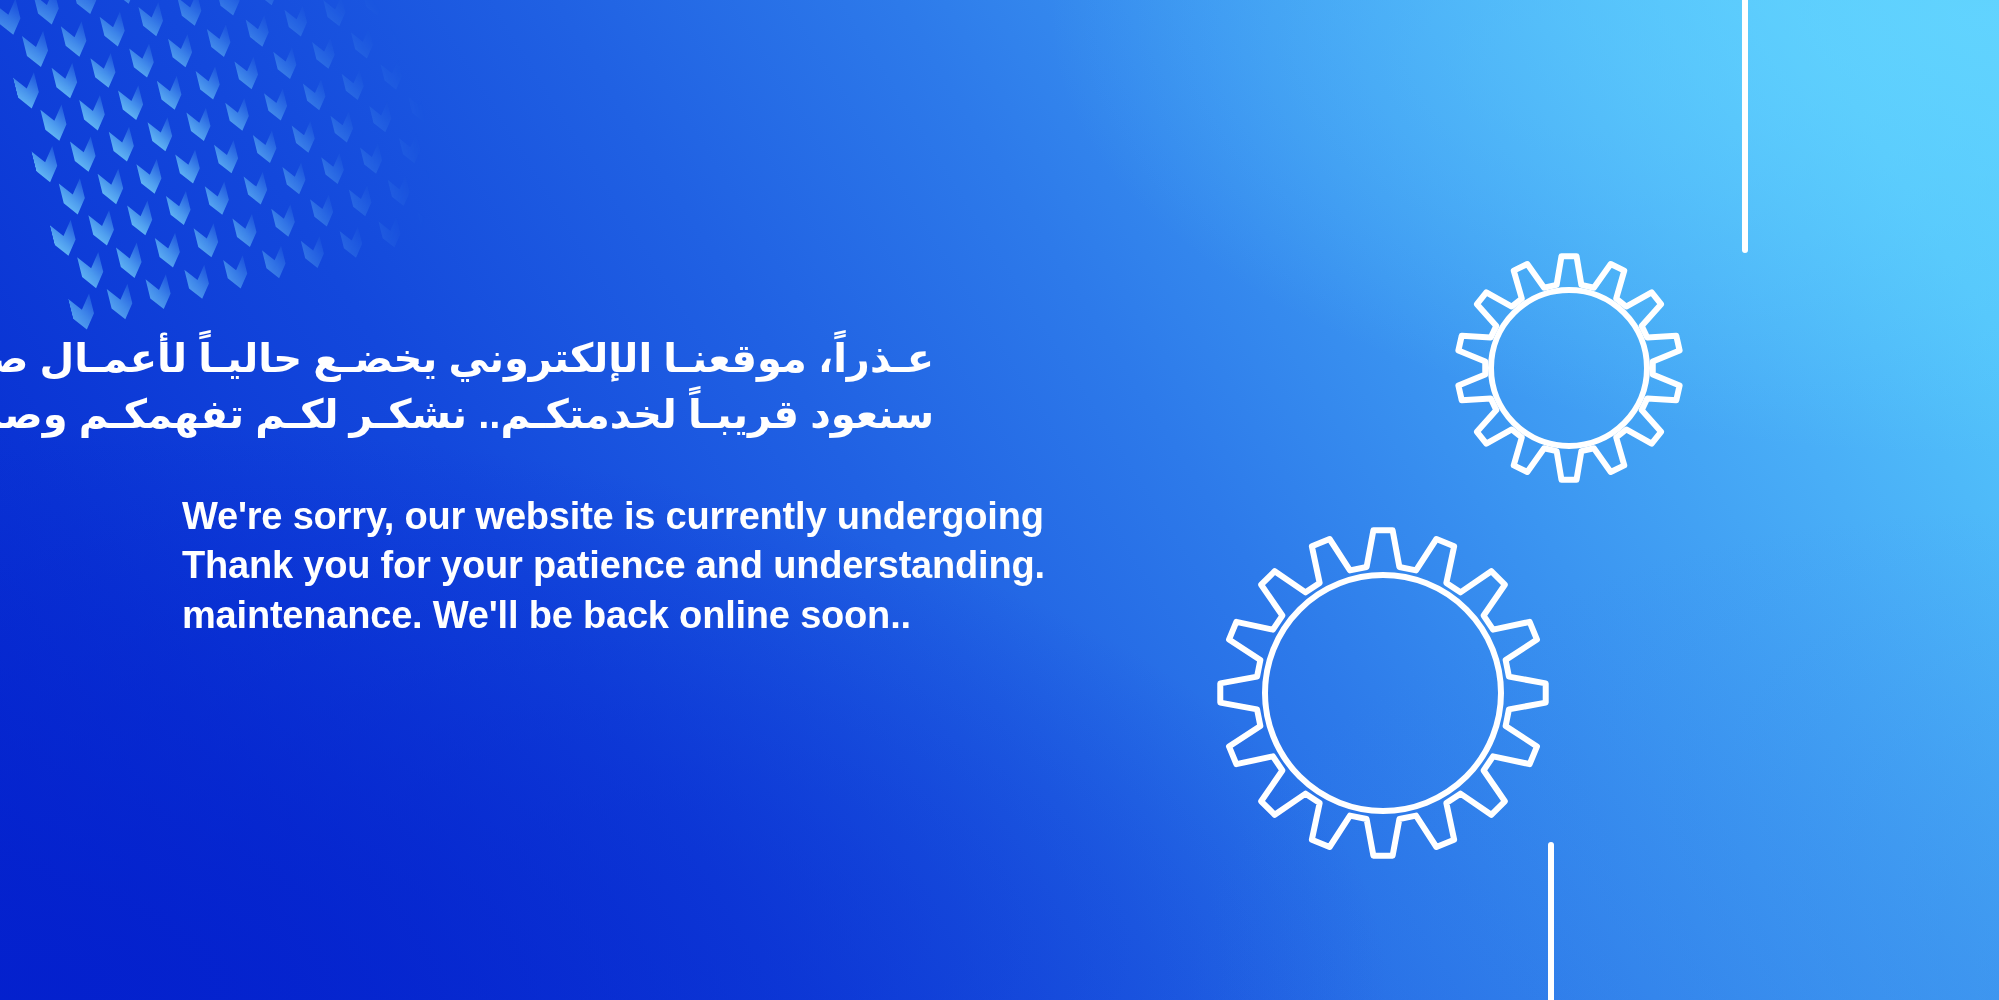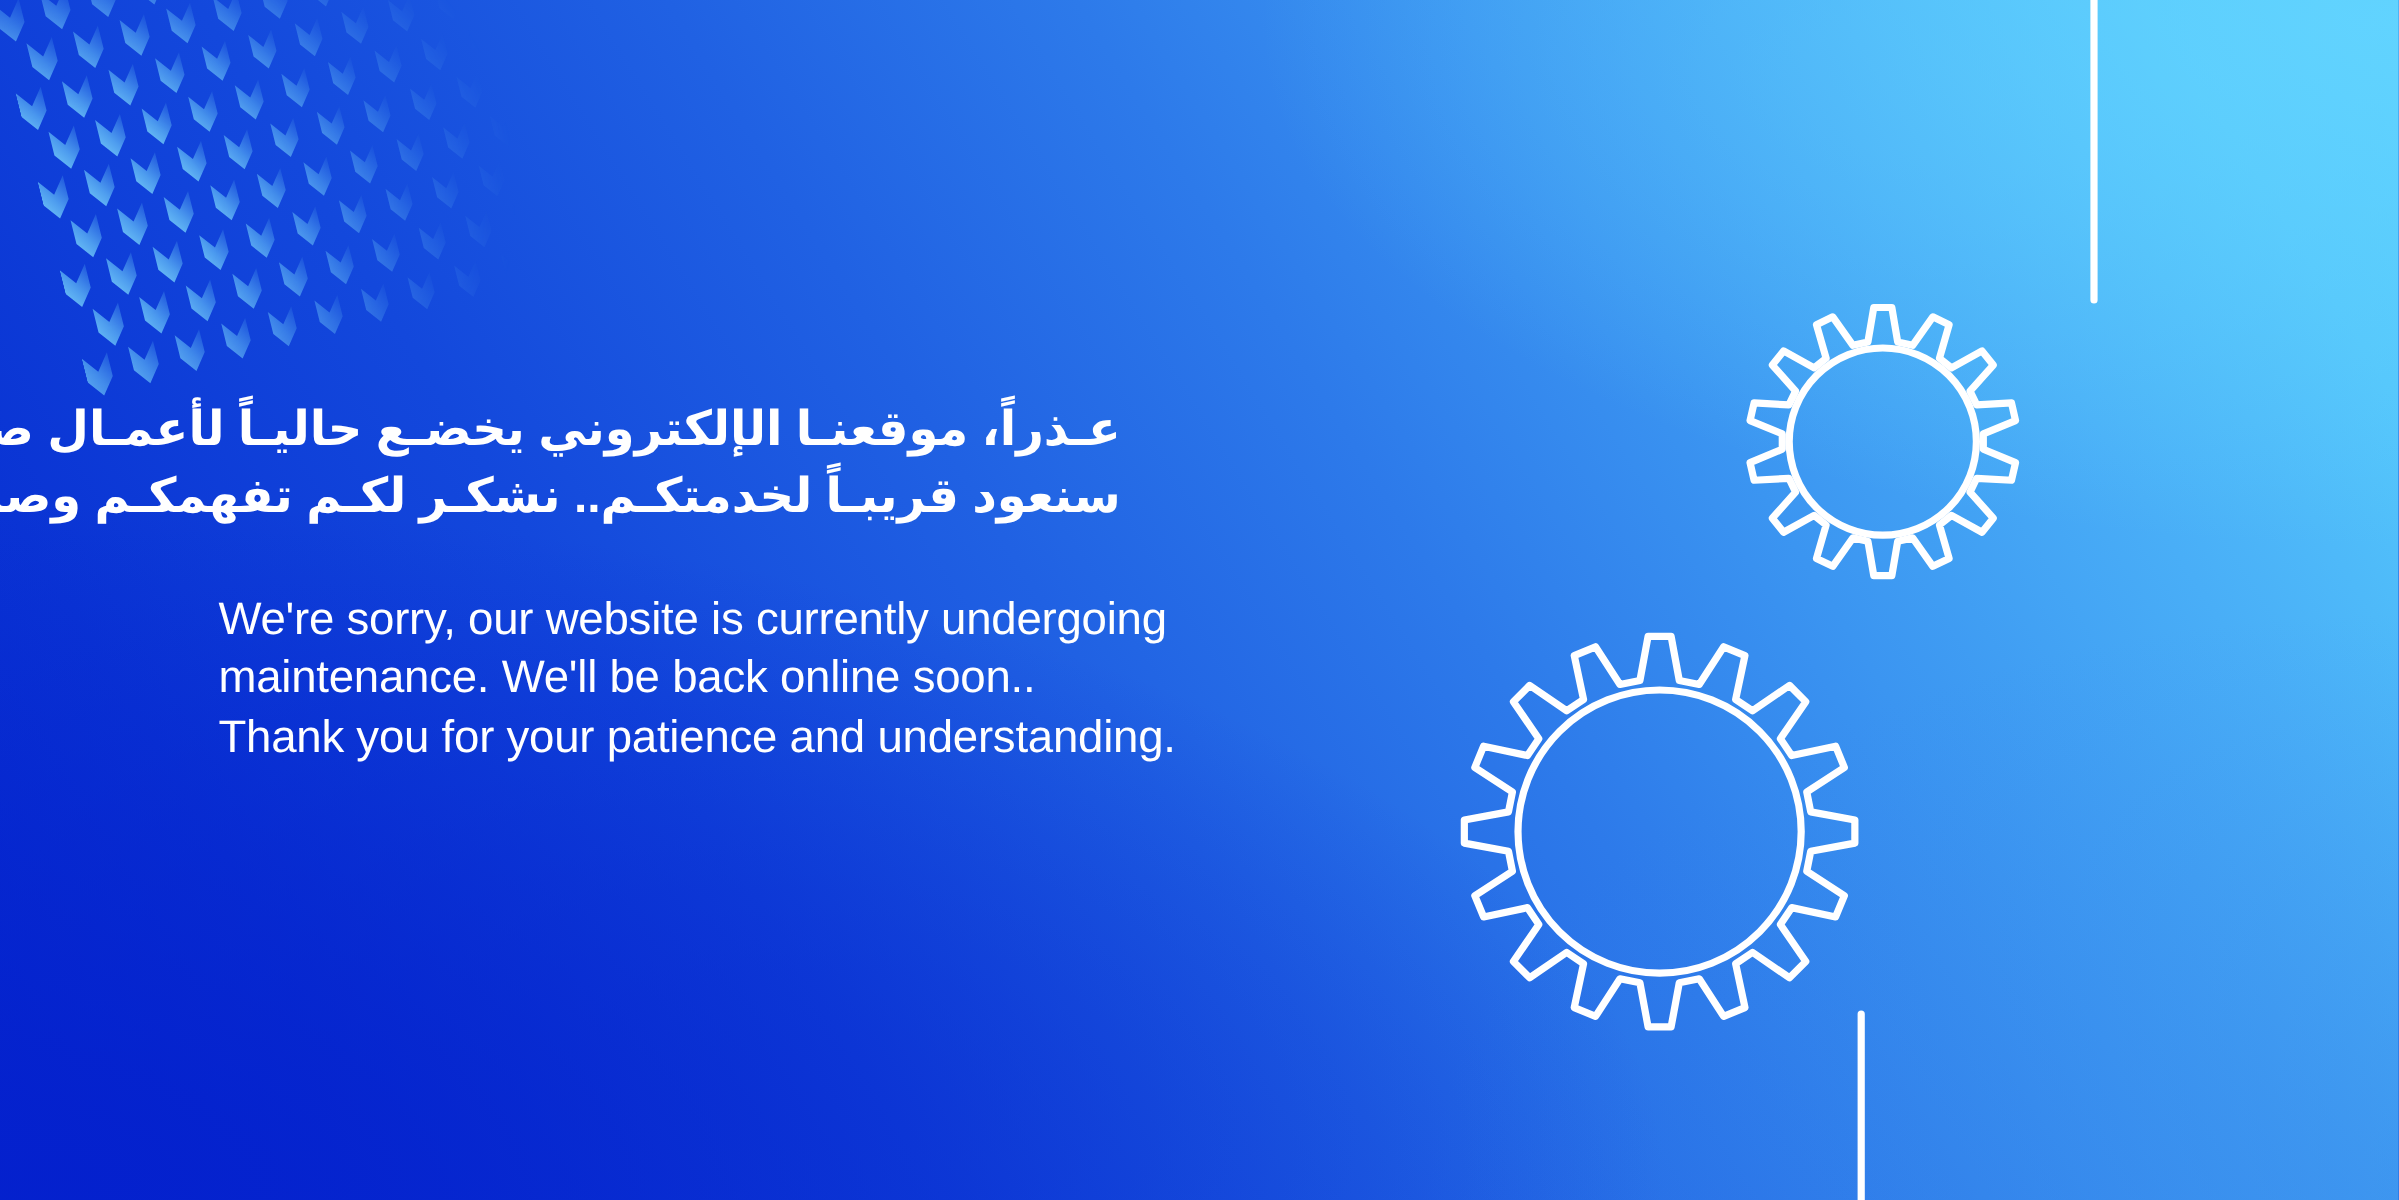--- a/index.html
+++ b/index.html
@@ -88,21 +88,21 @@
     display: block;
     width: 752px;
   }
   #english-message {
     margin-top: 50px;
   }
   .en-line {
     color: #ffffff;
     font-size: 38px;
     line-height: 1.30;
-    font-weight: 400;
+    font-weight: 700;
     letter-spacing: -0.2px;
     white-space: nowrap;
   }
 </style>
 </head>
 <body>
 
 <div id="stage">
 
   <div id="bg-gradient"></div>
@@ -290,19 +290,19 @@
 
   <div id="message-block">
 
     <div id="arabic-message">
       <div class="ar-line">عـذراً، موقعنـا الإلكتروني يخضـع حاليـاً لأعمـال صيانــة.</div>
       <div class="ar-line">سنعود قريبـاً لخدمتكـم.. نشكـر لكـم تفهمكـم وصبركـم</div>
     </div>
 
     <div id="english-message">
       <div class="en-line">We're sorry, our website is currently undergoing</div>
+      <div class="en-line">Thank you for your patience and understanding.</div>
       <div class="en-line">maintenance. We'll be back online soon..</div>
-      <div class="en-line">Thank you for your patience and understanding.</div>
     </div>
 
   </div>
 
 </div>
 
 </body></html>

